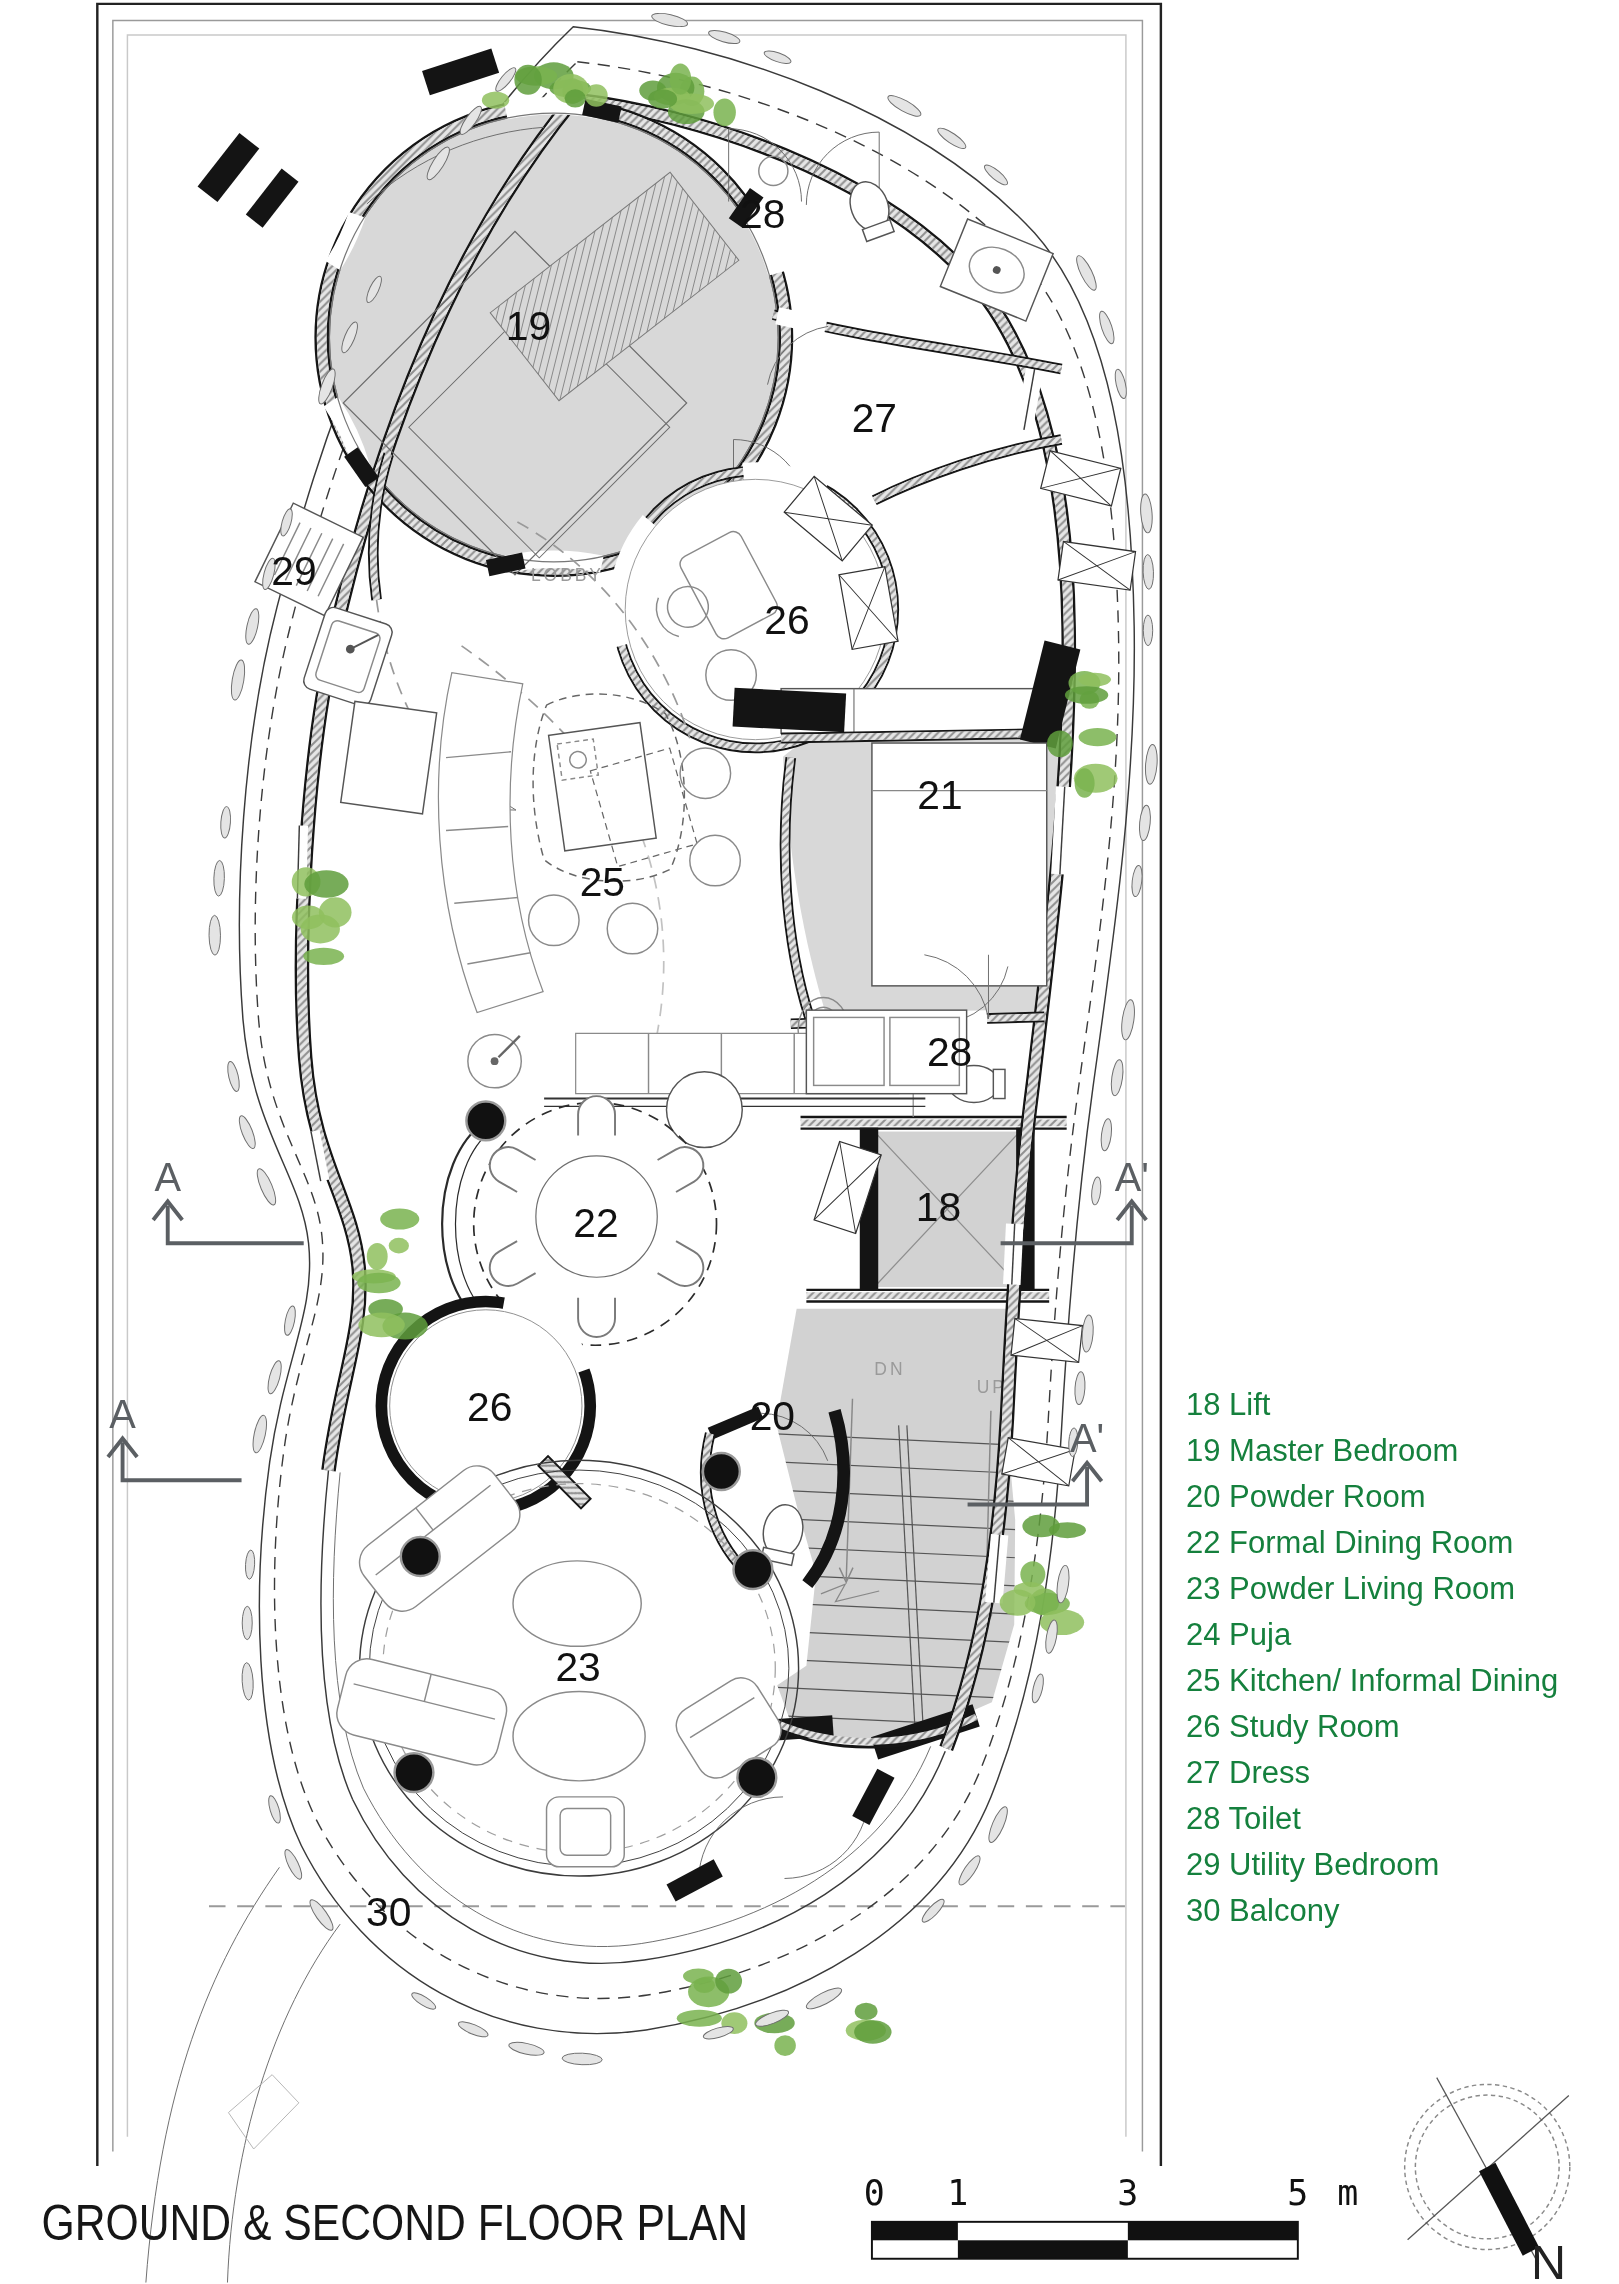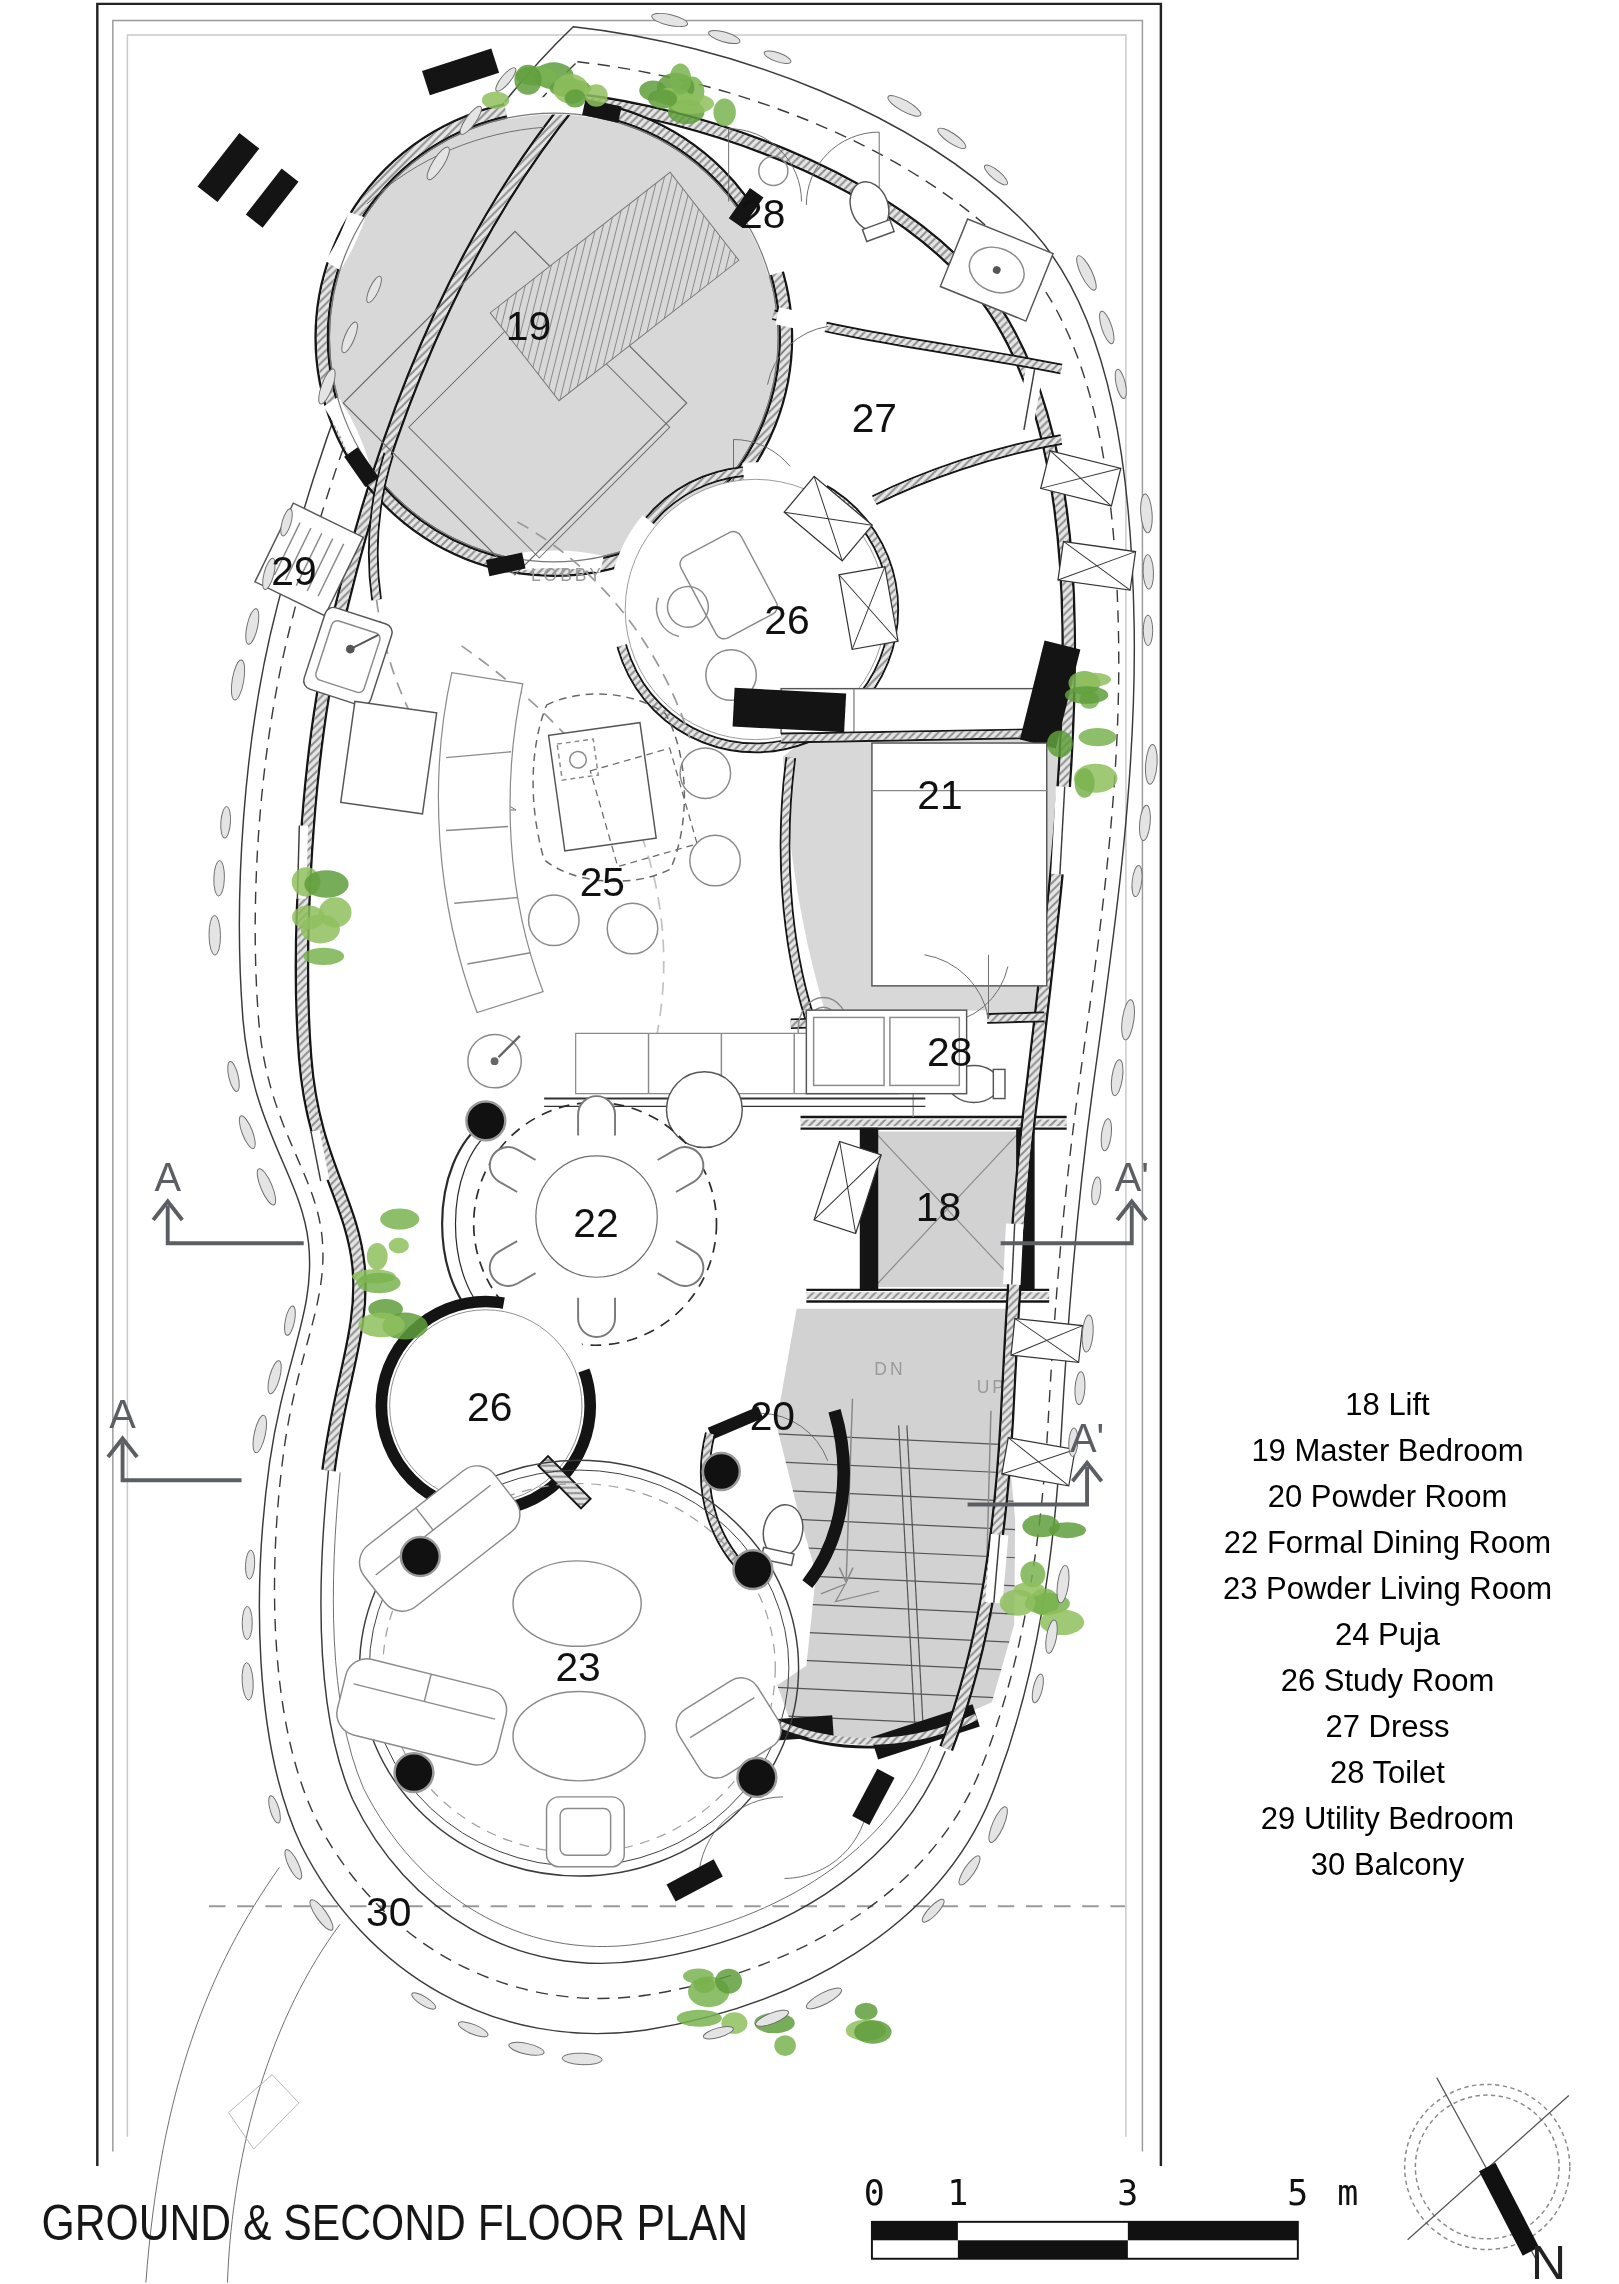--- a/index.html
+++ b/index.html
@@ -26,21 +26,21 @@
   .roomnum{font-family:"Liberation Sans",sans-serif;font-size:84px;fill:#111;text-anchor:middle;}
   .smalllbl{font-family:"Liberation Sans",sans-serif;font-size:36px;fill:#9a9a9a;letter-spacing:6px;text-anchor:middle;}
   .marker{font-family:"Liberation Sans",sans-serif;font-size:82px;fill:#5b5f63;text-anchor:middle;}
   .mline{stroke:#5b5f63;stroke-width:8;fill:none;}
   .scalenum{font-family:"DejaVu Sans Mono",monospace;font-size:72px;fill:#111;text-anchor:middle;}
   .title-text{font-family:"Liberation Sans",sans-serif;font-size:104px;fill:#161616;}
   .ntext{font-family:"Liberation Sans",sans-serif;font-size:100px;fill:#222;text-anchor:middle;}
   .xwin{stroke:#333;stroke-width:2.5;fill:#fff;}
   .xline{stroke:#333;stroke-width:2;fill:none;}
   .legend{position:absolute;left:1186px;top:1382px;width:403px;
-          font-size:31px;line-height:46px;color:#000000;text-align:center;}
+          font-size:31px;line-height:46px;color:#15803d;}
   .legend-item{white-space:normal;}
   .shrub{stroke:#6e6e6e;stroke-width:2;fill:#e4e4e4;}
 </style>
 </head>
 <body>
 
 <svg viewBox="0 0 3335 4703" width="1620" height="2284">
   <defs>
     <pattern id="hatchP" width="16" height="16" patternUnits="userSpaceOnUse">
       <rect width="16" height="16" fill="#e6e6e6"></rect>
@@ -633,19 +633,20 @@
   </g>
 </svg>
 
 <div class="legend">
   <div class="legend-item"><span>18</span> <span>Lift</span></div>
   <div class="legend-item"><span>19</span> <span>Master Bedroom</span></div>
   <div class="legend-item"><span>20</span> <span>Powder Room</span></div>
   <div class="legend-item"><span>22</span> <span>Formal Dining Room</span></div>
   <div class="legend-item"><span>23</span> <span>Powder Living Room</span></div>
   <div class="legend-item"><span>24</span> <span>Puja</span></div>
+  <div class="legend-item"><span>25</span> <span>Kitchen/ Informal Dining</span></div>
   <div class="legend-item"><span>26</span> <span>Study Room</span></div>
   <div class="legend-item"><span>27</span> <span>Dress</span></div>
   <div class="legend-item"><span>28</span> <span>Toilet</span></div>
   <div class="legend-item"><span>29</span> <span>Utility Bedroom</span></div>
   <div class="legend-item"><span>30</span> <span>Balcony</span></div>
 </div>
 
 
 </body></html>

